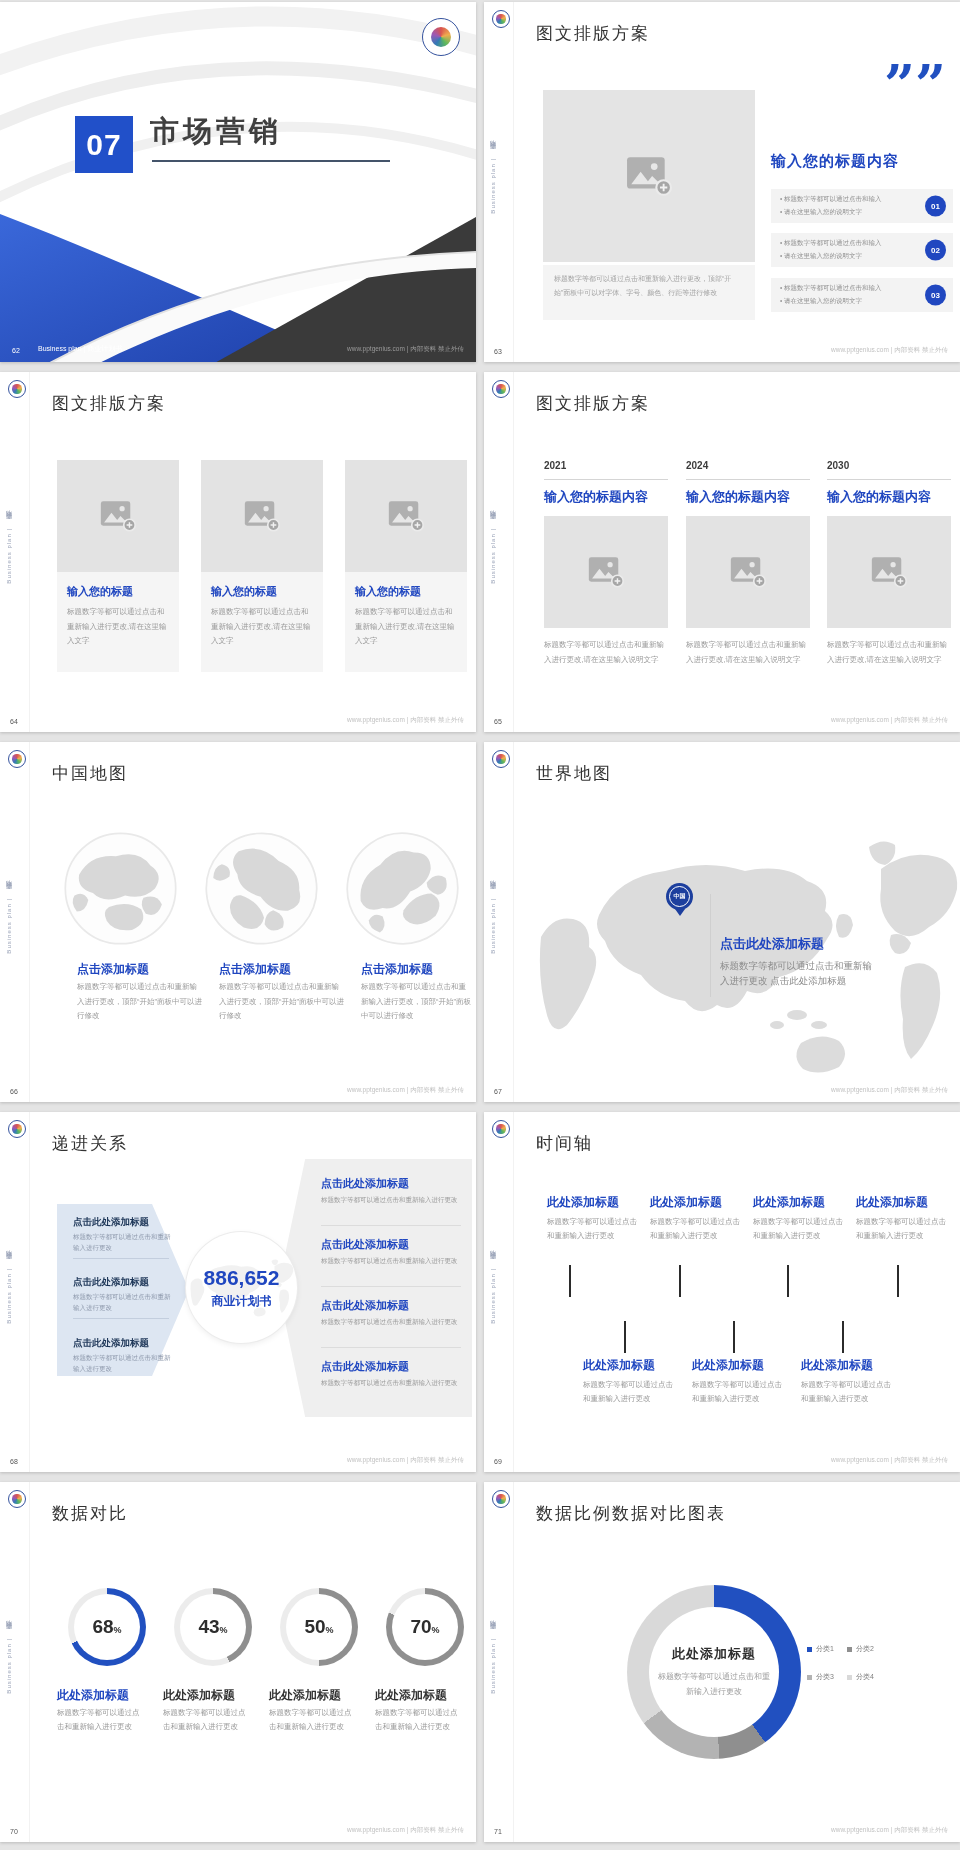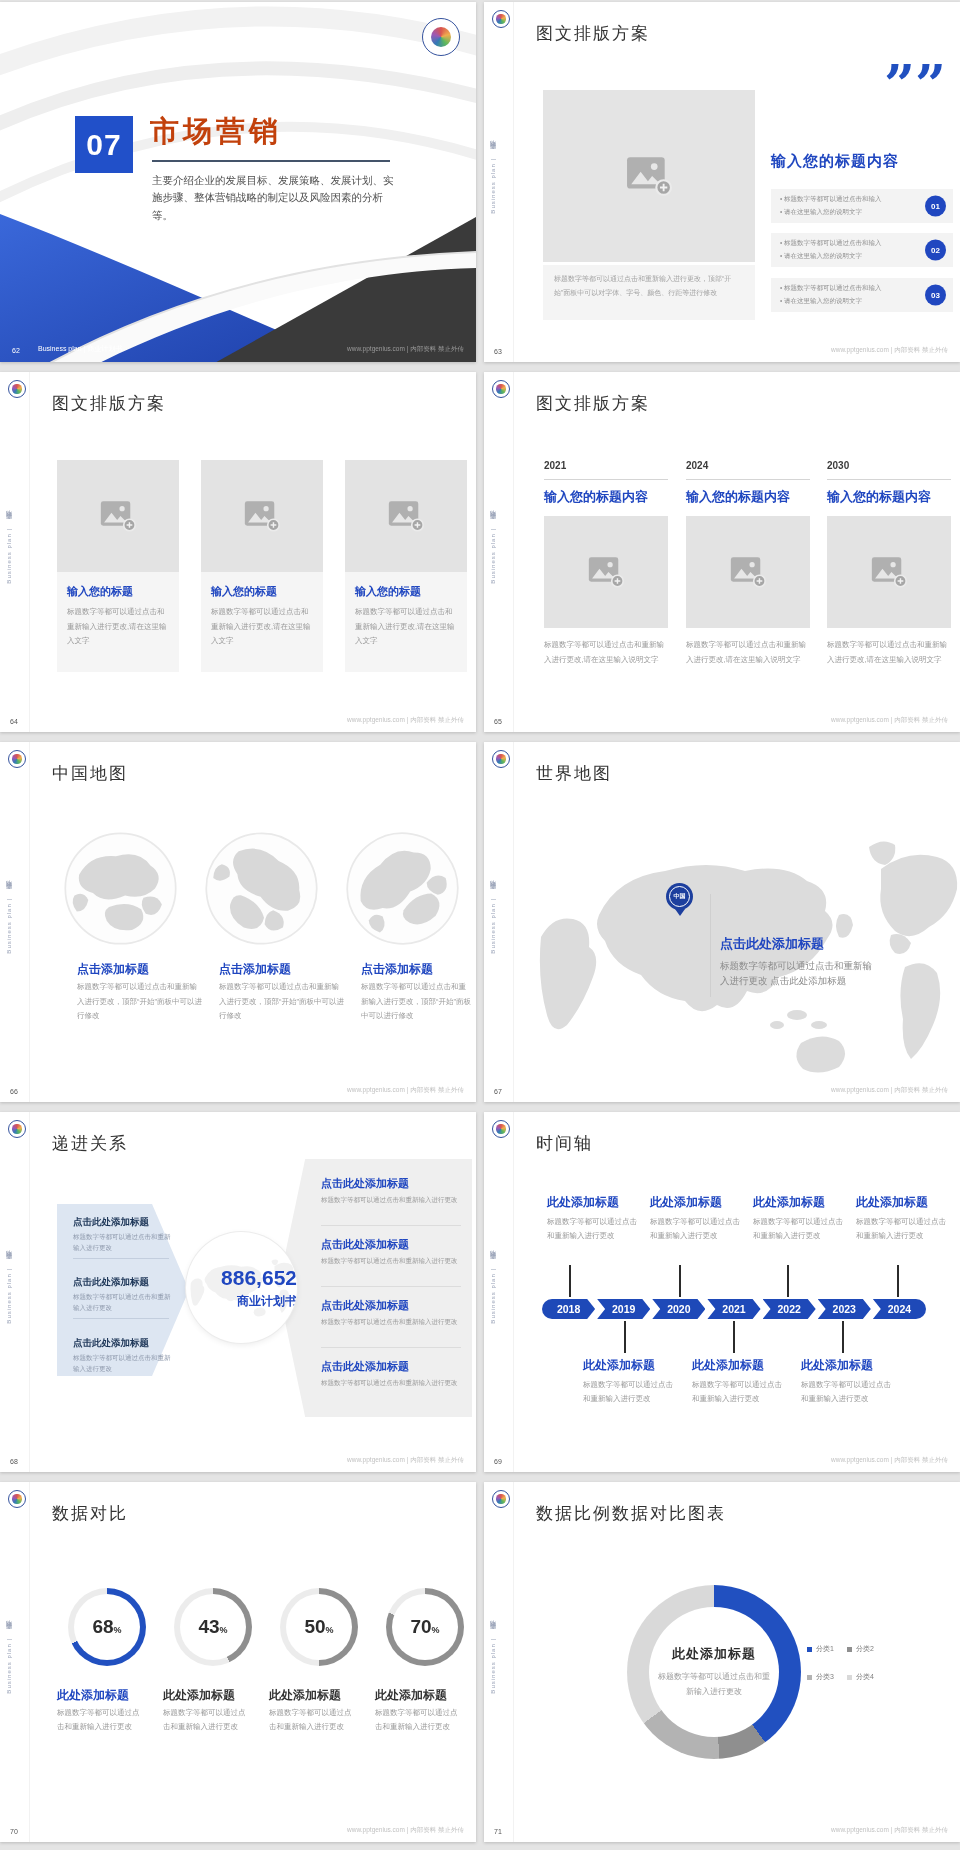--- a/index.html
+++ b/index.html
@@ -13,21 +13,21 @@
   .logo.lg{right:16px;top:16px;width:36px;height:36px;}
   .side-text{position:absolute;left:5px;top:50%;transform:translateY(-50%) rotate(180deg);writing-mode:vertical-rl;font-size:6px;color:#9aa3b8;letter-spacing:1px;z-index:5;}
   .vline{position:absolute;left:29px;top:0;bottom:0;width:1px;background:#f2f2f2;}
   .stitle{position:absolute;left:52px;top:20px;margin:0;font-size:17px;font-weight:400;color:#333;letter-spacing:2px;z-index:5;}
   .pnum{position:absolute;left:10px;bottom:7px;font-size:7px;color:#555;z-index:7;}
   .furl{position:absolute;right:12px;bottom:7px;font-size:6.5px;color:#c2c2c2;z-index:7;}
   .blue{color:#2047c0;}
   
   .cover-svg{position:absolute;inset:0;width:100%;height:100%;}
   .num-box{position:absolute;left:75px;top:114px;width:58px;height:57px;background:#2150c9;color:#fff;font-size:30px;font-weight:bold;display:flex;align-items:center;justify-content:center;letter-spacing:1px;z-index:4;}
-  .cover-title{position:absolute;left:150px;top:110px;font-size:29px;font-weight:bold;color:#c2410c;letter-spacing:4px;z-index:4;}
+  .cover-title{position:absolute;left:150px;top:110px;font-size:29px;font-weight:bold;color:#404040;letter-spacing:4px;z-index:4;}
   .cover-line{position:absolute;left:152px;top:158px;width:238px;height:2px;background:#44546a;z-index:4;}
   .cover-desc{position:absolute;left:152px;top:170px;width:250px;font-size:10.5px;color:#4f4f4f;line-height:1.65;z-index:4;}
   .cover-pnum{position:absolute;left:12px;bottom:8px;font-size:7px;color:#fff;z-index:7;}
   .cover-fleft{position:absolute;left:38px;bottom:8px;font-size:7px;color:#fff;z-index:7;}
   .cover-furl{position:absolute;right:12px;bottom:8px;font-size:6.5px;color:#9a9a9a;z-index:7;}
   
   .s63-ph{position:absolute;left:59px;top:88px;width:212px;height:172px;background:#e4e4e4;display:flex;align-items:center;justify-content:center;}
   .ph-icon{width:46px;height:40px;}
   .ph-icon.smi{width:36px;height:32px;}
   .s63-cap{position:absolute;left:59px;top:263px;width:212px;height:55px;background:#f4f4f4;font-size:7px;color:#a3a3a3;line-height:1.95;padding:7px 11px;box-sizing:border-box;}
@@ -62,21 +62,21 @@
   .s67-conn{position:absolute;left:226px;top:152px;width:1px;height:103px;background:#cfcfcf;}
   .s67-head{position:absolute;left:236px;top:193px;font-size:13px;font-weight:bold;color:#2047c0;z-index:4;}
   .s67-l1{position:absolute;left:236px;top:218px;font-size:9.5px;color:#8a8a8a;z-index:4;}
   .s67-l2{position:absolute;left:236px;top:233px;font-size:9.5px;color:#8a8a8a;z-index:4;}
   
   .s68-left{position:absolute;left:57px;top:92px;width:132px;height:172px;background:#dde6f2;clip-path:polygon(0 0,72% 0,100% 50%,72% 100%,0 100%);}
   .s68-litem{position:absolute;left:73px;width:102px;z-index:3;}
   .s68-litem h5{margin:0;font-size:9.5px;color:#1c3557;}
   .s68-litem p{margin:2px 0 0 0;font-size:6.5px;color:#8e99ac;line-height:1.7;}
   .s68-lsep{position:absolute;left:73px;width:96px;height:1px;background:#c3cede;z-index:3;}
-  .s68-circle{position:absolute;left:186px;top:120px;width:111px;height:111px;background:#fff;border-radius:50%;box-shadow:0 0 0 1px #ececec,0 2px 6px rgba(0,0,0,.08);display:flex;flex-direction:column;align-items:flex-end;justify-content:center;z-index:4;overflow:hidden;}
+  .s68-circle{position:absolute;left:186px;top:120px;width:111px;height:111px;background:#fff;border-radius:50%;box-shadow:0 0 0 1px #ececec,0 2px 6px rgba(0,0,0,.08);display:flex;flex-direction:column;align-items:center;justify-content:center;z-index:4;overflow:hidden;}
   .s68-circle .mm{position:absolute;left:4px;top:22px;width:104px;height:64px;opacity:.4;}
   .s68-num{font-size:21px;font-weight:bold;color:#2047c0;z-index:2;}
   .s68-lab{margin-top:3px;font-size:12px;font-weight:bold;color:#2047c0;z-index:2;}
   .s68-right{position:absolute;left:278px;top:47px;width:194px;height:258px;background:#efefef;clip-path:polygon(14% 0,100% 0,100% 100%,14% 100%,0 50%);}
   .s68-ritem{position:absolute;left:321px;width:147px;z-index:3;}
   .s68-ritem h5{margin:0;font-size:11px;color:#2047c0;}
   .s68-ritem p{margin:3px 0 0 0;font-size:6.5px;color:#9a9a9a;line-height:1.7;}
   .s68-rsep{position:absolute;left:321px;width:140px;height:1px;background:#dcdcdc;z-index:3;}
   
   .s69-above{position:absolute;top:82px;width:94px;}
@@ -156,21 +156,20 @@
       <path d="M-30,210 Q230,70 500,160" stroke="#f0f0f0" stroke-width="10" fill="none"></path>
       <path d="M0,212 C120,258 250,318 380,372 L0,372 Z" fill="url(#bluegrad)"></path>
       <path d="M476,215 L476,372 L195,372 Z" fill="#3a3a3a"></path>
       <path d="M30,372 C160,298 310,256 476,250 L476,266 C316,270 180,318 78,372 Z" fill="#fafafa"></path>
       <path d="M30,372 C160,298 310,256 476,250" stroke="#e2e2e2" stroke-width="2" fill="none"></path>
     </svg>
     <span class="logo lg"></span>
     <div class="num-box">07</div>
     <div class="cover-title">市场营销</div>
     <div class="cover-line"></div>
-    <div class="cover-desc">主要介绍企业的发展目标、发展策略、发展计划、实施步骤、整体营销战略的制定以及风险因素的分析等。</div>
     <span class="cover-pnum">62</span>
     <span class="cover-fleft">Business plan | 商业计划书</span>
     <span class="cover-furl">www.pptgenius.com | 内部资料 禁止外传</span>
   </div>
 
   <div class="slide">
     <span class="logo sm"></span>
     <span class="side-text">Business plan | 商业计划书</span>
     <div class="vline"></div>
     <h2 class="stitle">图文排版方案</h2>
@@ -404,29 +403,20 @@
         <p>标题数字等都可以通过点击和重新输入进行更改</p>
       </div>
     <div class="s69-above" style="left:372px;">
         <h5>此处添加标题</h5>
         <p>标题数字等都可以通过点击和重新输入进行更改</p>
       </div>
     <div class="s69-tick" style="left:85px;top:153px;height:32px;"></div>
     <div class="s69-tick" style="left:195px;top:153px;height:32px;"></div>
     <div class="s69-tick" style="left:303px;top:153px;height:32px;"></div>
     <div class="s69-tick" style="left:413px;top:153px;height:32px;"></div>
-    <div class="s69-bar">
-      <div class="tl-seg first">2018</div>
-      <div class="tl-seg">2019</div>
-      <div class="tl-seg">2020</div>
-      <div class="tl-seg">2021</div>
-      <div class="tl-seg">2022</div>
-      <div class="tl-seg">2023</div>
-      <div class="tl-seg last">2024</div>
-    </div>
     <div class="s69-tick" style="left:140px;top:209px;height:32px;"></div>
     <div class="s69-tick" style="left:249px;top:209px;height:32px;"></div>
     <div class="s69-tick" style="left:358px;top:209px;height:32px;"></div>
     <div class="s69-below" style="left:99px;">
         <h5>此处添加标题</h5>
         <p>标题数字等都可以通过点击和重新输入进行更改</p>
       </div>
     <div class="s69-below" style="left:208px;">
         <h5>此处添加标题</h5>
         <p>标题数字等都可以通过点击和重新输入进行更改</p>

